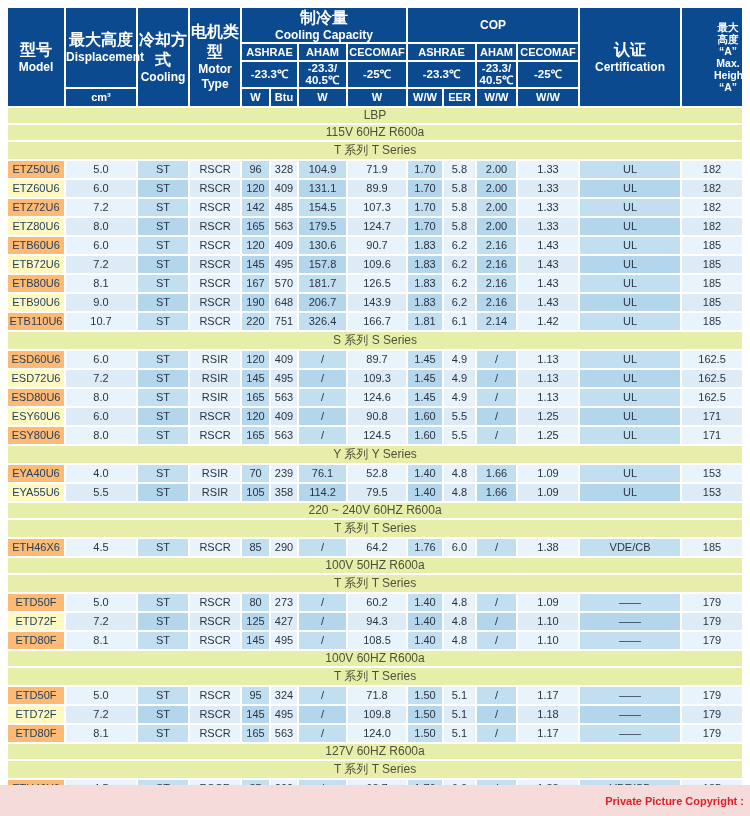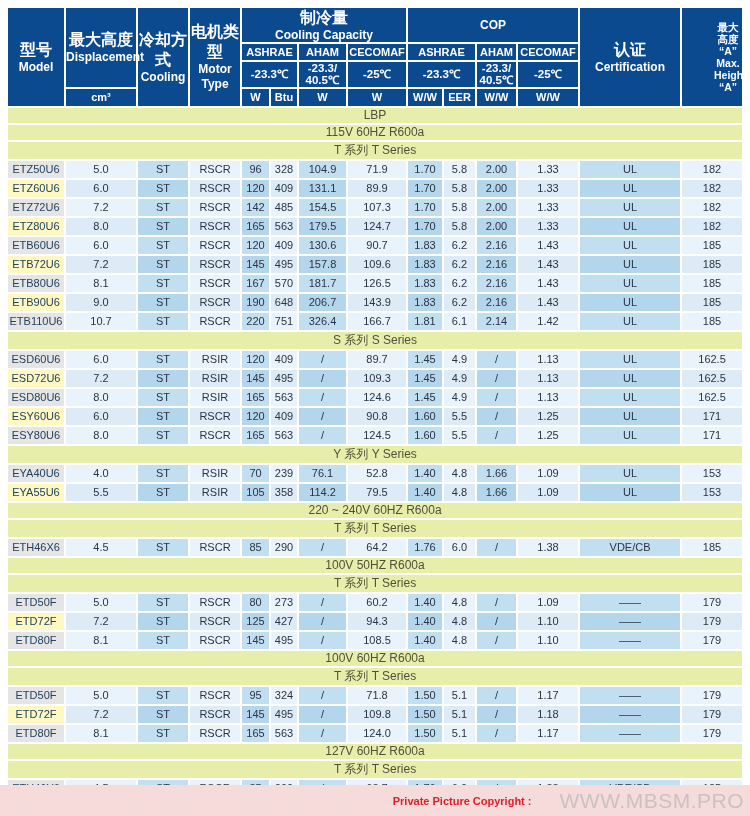--- a/index.html
+++ b/index.html
@@ -11,21 +11,21 @@
     text-align:center;}
   .hzh{font-size:16px;line-height:1.25;}
   .hen{font-size:12px;line-height:1.2;}
   .hsm{font-size:11px;line-height:1.15;font-weight:bold;}
   .r1{height:30px;} .r2{height:16px;} .r3{height:24px;} .r4{height:17px;}
   .tdeg{font-size:11.5px;line-height:1.05;}
   tbody td{padding:0;text-align:center;font-size:11px;color:#2b3442;vertical-align:middle;}
   tr.data-row{height:17px;}
   tr.section-row{height:15px;}
   td.section-cell{background:#e7eeaa;color:#50503a;font-size:12px;}
-  .data-row .model{background:#e5e5e5;color:#24425f;}
+  .data-row .model{background:#fdba74;color:#24425f;}
   .data-row.alt .model{background:#fef9c3;}
   .data-row .med{background:#c2def1;}
   .data-row.alt .med{background:#b4d6ec;}
   .data-row .lite{background:#e9f3fb;}
   .data-row.alt .lite{background:#dcebf6;}
   .mh{font-size:10.5px;line-height:1.15;font-weight:bold;margin-left:32px;}
   .footer{position:absolute;left:0;right:0;bottom:0;height:31px;background:#f5dbda;
     display:flex;align-items:center;justify-content:flex-end;gap:28px;padding-right:6px;box-sizing:border-box;}
   .copyright{color:#e01e28;font-size:11px;font-weight:bold;}
   .watermark{color:#cbc2c0;font-size:21px;letter-spacing:0.5px;}
@@ -545,15 +545,14 @@
           <td class="med">/</td>
           <td class="lite">1.38</td>
           <td class="med">VDE/CB</td>
           <td class="lite">185</td>
         </tr>
       </tbody>
   </table>
 
   <div class="footer">
     <span class="copyright">Private Picture Copyright :</span>
-    <span class="watermark">WWW.MBSM.PRO</span>
   </div>
 </div>
 
 </body></html>

